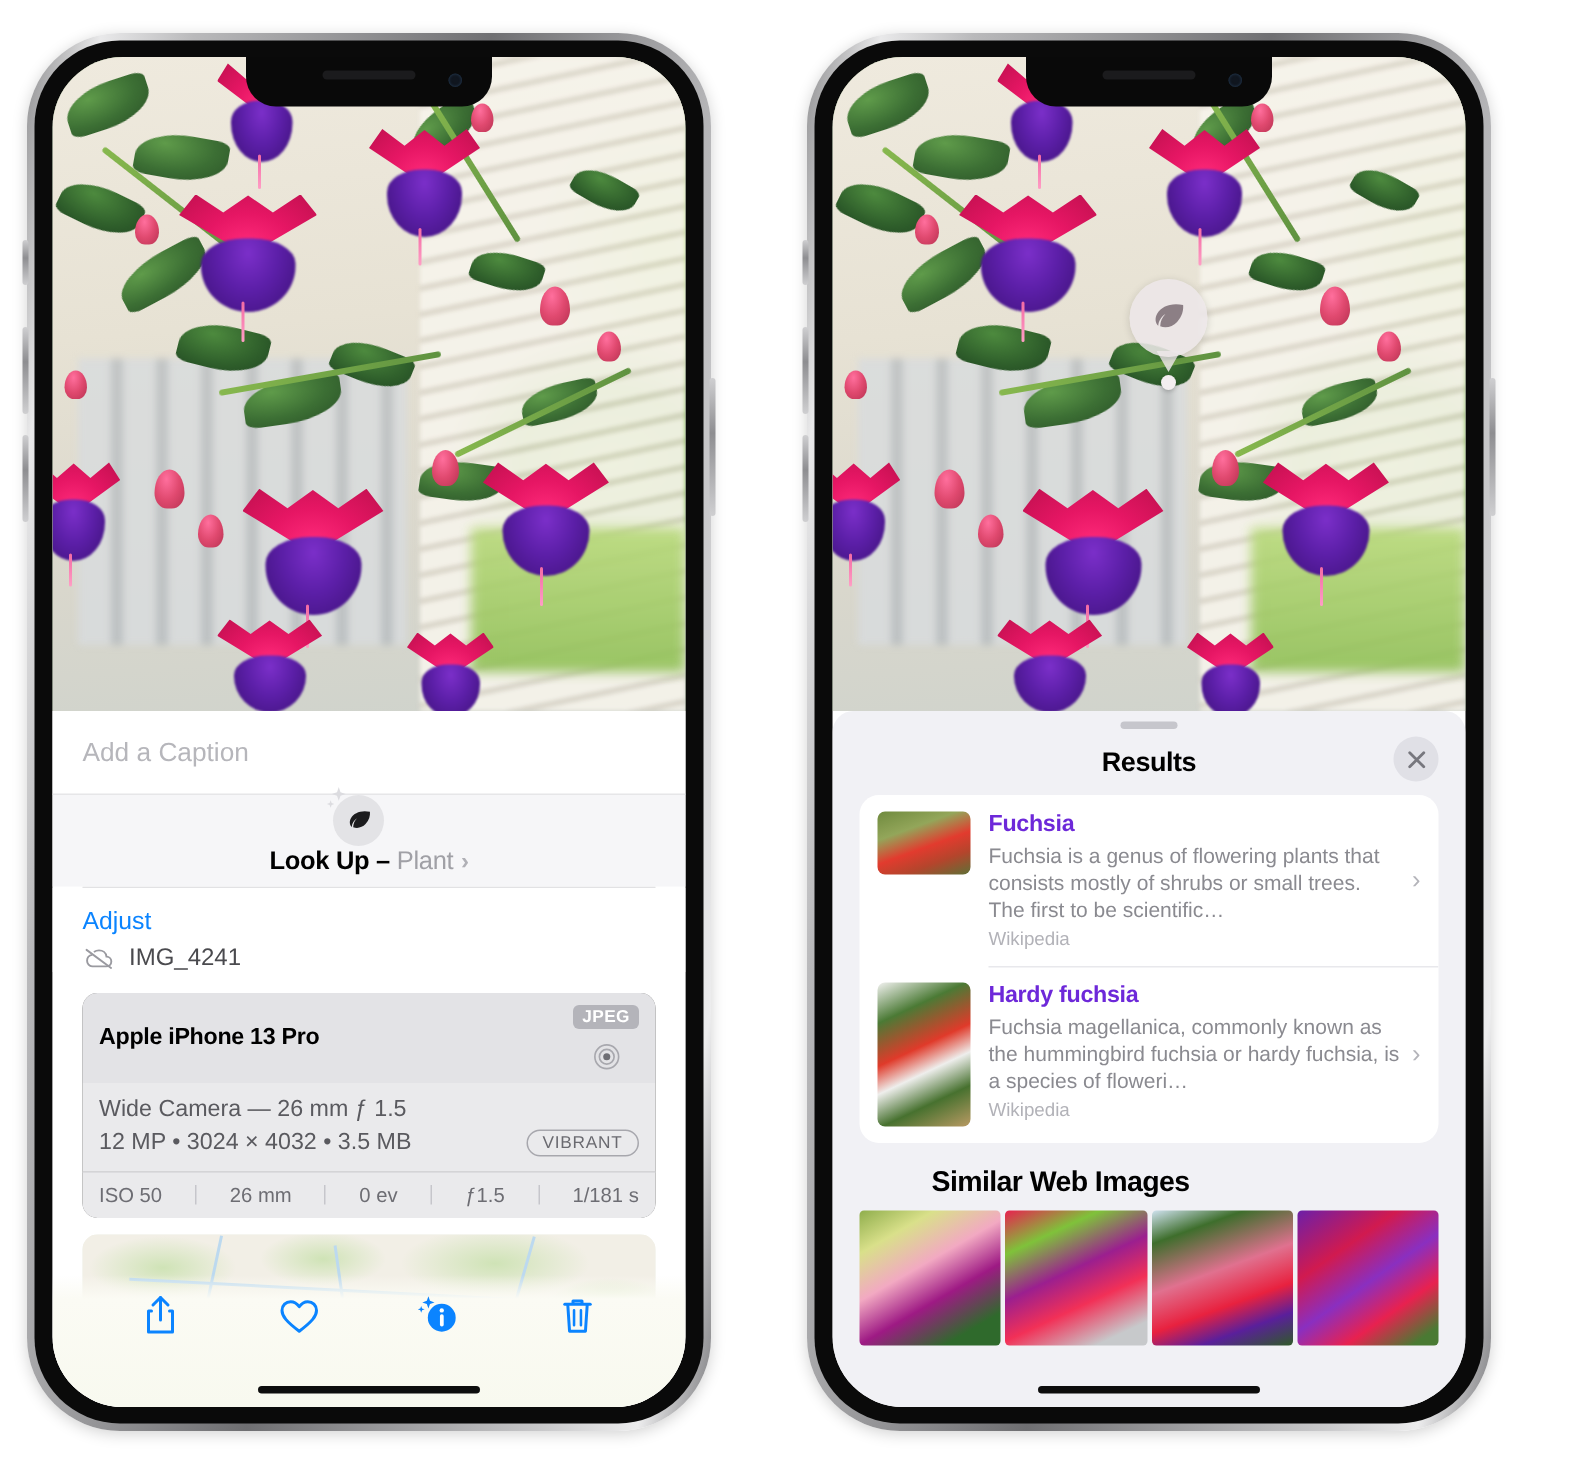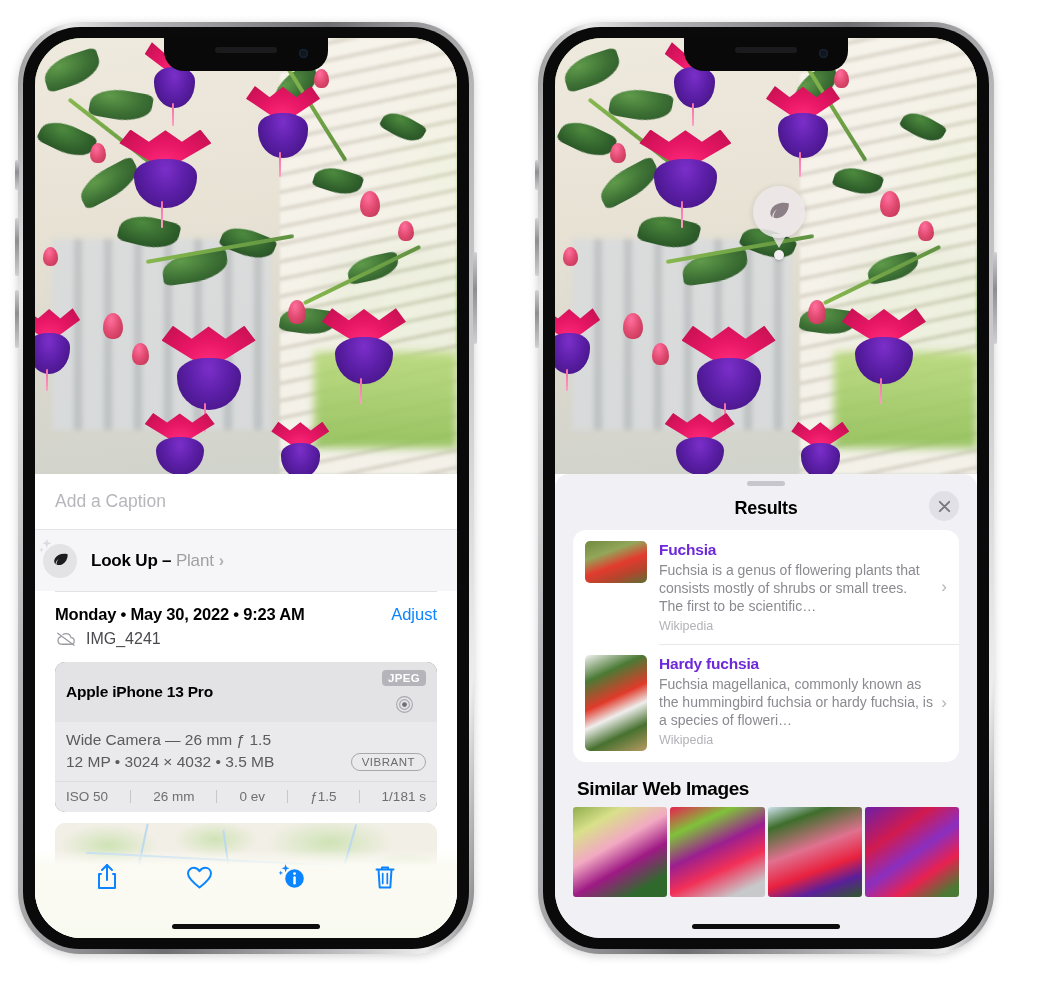--- a/index.html
+++ b/index.html
@@ -160,22 +160,23 @@
     padding: 0 20px;
     background: #fff;
     border-bottom: 1px solid #e6e6e8;
   }
   .caption-row .ph { color: #b6b6bb; font-size: 17.5px; }
 
   .lookup-row {
     position: relative;
     height: 61px;
     display:flex; align-items:center;
-    padding: 0 8px;
+    padding: 0 24px;
     background: #f6f6f8;
+    flex-direction: column;
   }
   .lookup-badge {
     position: relative;
     width: 34px; height: 34px; border-radius: 50%;
     background: #e3e3e6;
     display:flex; align-items:center; justify-content:center;
     margin-right: 14px;
     flex: none;
   }
   .sparkle {
@@ -311,21 +312,21 @@
   }
   .kthumb { width: 62px; flex:none; border-radius:5px; overflow:hidden; margin-right:12px; }
   .kthumb.a { height: 42px; background: linear-gradient(160deg,#6f8a3e 0%,#93a65a 30%,#e23b2e 55%,#b4452c 75%,#5e7036 100%); }
   .kthumb.b { height: 96px; background: linear-gradient(155deg,#f2f2f0 0%,#4b7a35 22%,#e03a2a 45%,#eeeeec 60%,#47712f 78%,#b99a63 100%); }
   .ktext { flex:1; min-width:0; padding-right: 16px; }
   .ktitle { font-size:15.5px; font-weight:700; color:#6d28d9; letter-spacing:-.2px; }
   .kdesc { font-size:14px; color:#8a8a90; line-height:1.29; margin-top:2px; }
   .ksrc { font-size:12.5px; color:#b2b2b8; margin-top:4px; }
   .kchev { position:absolute; right:12px; top:50%; transform:translateY(-50%); color:#b4b4ba; font-size:17px;}
 
-  .sim-head { padding: 16px 22px 7px 22px; }
+  .sim-head { padding: 16px 22px 7px 22px; margin-left: 44px; }
   .sim-row { display:flex; gap:3px; padding: 0 18px; }
   .sim-img { flex:1; height:90px; border-radius:3px; overflow:hidden; }
   .sim-img.s1 { background: linear-gradient(150deg,#8fae4c 0%,#d9e08a 20%,#f2a9c2 42%,#9e1a84 62%,#2f6a2c 85%); }
   .sim-img.s2 { background: linear-gradient(155deg,#e8214f 0%,#7fc23a 22%,#9b1f8f 45%,#f23057 65%,#c7c9cb 88%); }
   .sim-img.s3 { background: linear-gradient(160deg,#cfe2ef 0%,#3e6e2c 18%,#e0718f 45%,#e8213f 66%,#5a1f9b 82%,#2f5a28 100%); }
   .sim-img.s4 { background: linear-gradient(145deg,#6d1fa8 0%,#d11a4f 30%,#8a2fc0 52%,#e8214f 72%,#4a7a33 92%); }
 
   .badge-marker {
     position:absolute; z-index: 25;
     left: 198px; top: 148px;
@@ -459,21 +460,20 @@
             </div>
             <div class="lookup-text">
               <span>Look Up – </span><span class="sub">Plant</span><span class="chev-sm">›</span>
             </div>
           </div>
 
           <div class="meta-sep"></div>
 
           <div class="meta-block">
             <div class="meta-line1">
-              <span class="meta-date">Monday • May 30, 2022 • 9:23 AM</span>
               <span class="adjust">Adjust</span>
             </div>
             <div class="meta-line2">
               <svg width="22" height="16" viewBox="0 0 26 18">
                 <path fill="none" stroke="#9a9aa0" stroke-width="1.5" d="M7.5 15.2h11.1c2.4 0 4.1-1.7 4.1-3.9 0-2.1-1.6-3.7-3.8-3.8C18.5 4.4 16 2.6 13 2.6c-1.5 0-2.9.5-4 1.3"></path>
                 <path fill="none" stroke="#9a9aa0" stroke-width="1.5" d="M7.7 6.1C5.3 6.5 3.6 8.3 3.6 10.7c0 2.4 1.8 4.4 4 4.5"></path>
                 <line x1="3.2" y1="2.2" x2="22.5" y2="16.4" stroke="#9a9aa0" stroke-width="1.5" stroke-linecap="round"></line>
               </svg>
               <span class="meta-file">IMG_4241</span>
             </div>

